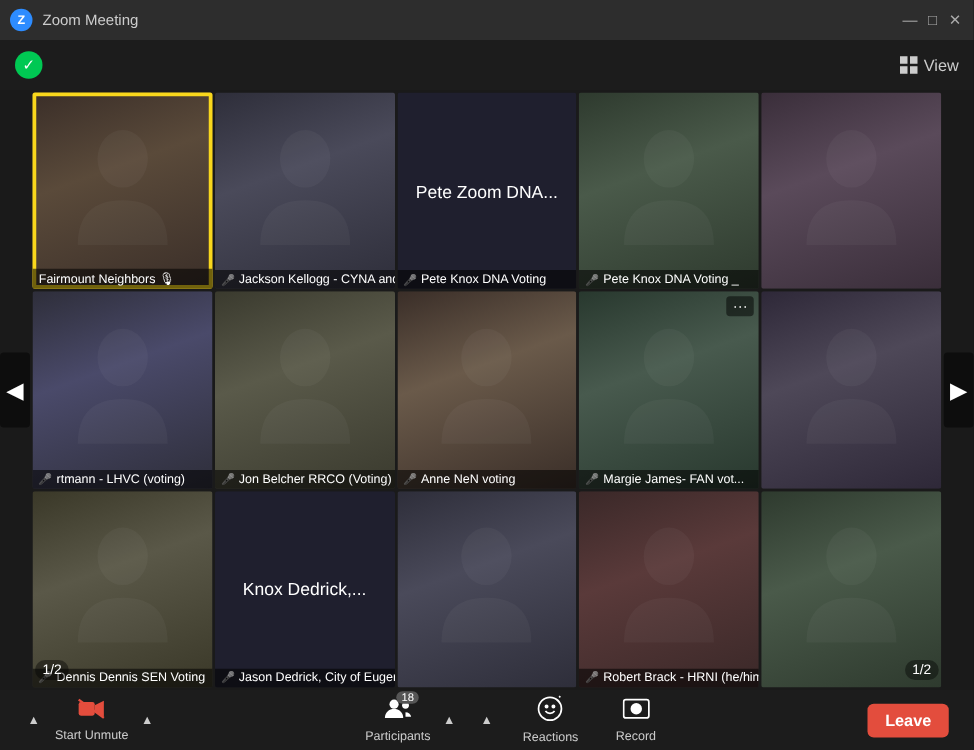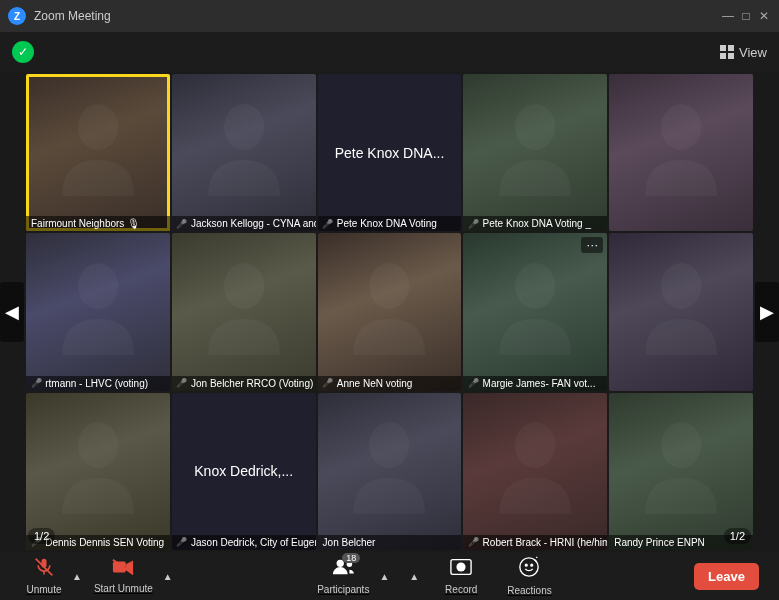--- a/index.html
+++ b/index.html
@@ -263,21 +263,20 @@
       display: flex;
       flex-direction: column;
       align-items: center;
       gap: 2px;
       cursor: pointer;
       background: none;
       border: none;
       padding: 4px 6px;
       border-radius: 4px;
       min-width: 48px;
-      text-decoration: underline;
     }
     .tool-btn .icon-area {
       color: white;
       font-size: 18px;
       position: relative;
     }
     .tool-btn .label {
       color: #ccc;
       font-size: 10px;
       white-space: nowrap;
@@ -373,21 +372,21 @@
       <ellipse cx="30" cy="22" rx="14" ry="16"></ellipse>
       <path d="M5 70 Q5 45 30 45 Q55 45 55 70 Z"></path>
     </svg>
         </div>
         <div class="cell-label">
           <span class="mic-icon" style="font-size: 9px; filter: grayscale(1) opacity(0.7);">🎤</span>
           <span>Jackson Kellogg - CYNA and NL...</span>
         </div>
       </div>
       <div class="video-cell">
-        <div class="name-only">Pete Knox DNA...</div>
+        <div class="name-only">Pete Zoom DNA...</div>
         <div class="cell-label">
           <span class="mic-icon" style="font-size: 9px; filter: grayscale(1) opacity(0.7);">🎤</span>
           <span>Pete Knox DNA Voting</span>
         </div>
       </div>
       <div class="video-cell">
         <div class="face-bg" style="background: linear-gradient(160deg, rgb(46, 58, 46) 0%, rgb(74, 90, 74) 40%, rgb(46, 58, 46) 100%);">
           <svg class="face-svg" viewBox="0 0 60 80" fill="rgba(255,255,255,0.12)">
       <ellipse cx="30" cy="22" rx="14" ry="16"></ellipse>
       <path d="M5 70 Q5 45 30 45 Q55 45 55 70 Z"></path>
@@ -482,68 +481,51 @@
           <span>Jason Dedrick, City of Eugene...</span>
         </div>
       </div>
       <div class="video-cell">
         <div class="face-bg" style="background: linear-gradient(160deg, rgb(46, 46, 58) 0%, rgb(74, 74, 90) 40%, rgb(46, 46, 58) 100%);">
           <svg class="face-svg" viewBox="0 0 60 80" fill="rgba(255,255,255,0.12)">
       <ellipse cx="30" cy="22" rx="14" ry="16"></ellipse>
       <path d="M5 70 Q5 45 30 45 Q55 45 55 70 Z"></path>
     </svg>
         </div>
-        <div class="cell-label">
-          <span>Jon Belcher</span>
-        </div>
       </div>
       <div class="video-cell">
         <div class="face-bg" style="background: linear-gradient(160deg, rgb(58, 40, 40) 0%, rgb(90, 58, 58) 40%, rgb(58, 40, 40) 100%);">
           <svg class="face-svg" viewBox="0 0 60 80" fill="rgba(255,255,255,0.12)">
       <ellipse cx="30" cy="22" rx="14" ry="16"></ellipse>
       <path d="M5 70 Q5 45 30 45 Q55 45 55 70 Z"></path>
     </svg>
         </div>
         <div class="cell-label">
           <span class="mic-icon" style="font-size: 9px; filter: grayscale(1) opacity(0.7);">🎤</span>
           <span>Robert Brack - HRNI (he/him)</span>
         </div>
       </div>
       <div class="video-cell">
         <div class="face-bg" style="background: linear-gradient(160deg, rgb(46, 58, 46) 0%, rgb(74, 90, 74) 40%, rgb(46, 58, 46) 100%);">
           <svg class="face-svg" viewBox="0 0 60 80" fill="rgba(255,255,255,0.12)">
       <ellipse cx="30" cy="22" rx="14" ry="16"></ellipse>
       <path d="M5 70 Q5 45 30 45 Q55 45 55 70 Z"></path>
     </svg>
-        </div>
-        <div class="cell-label">
-          <span>Randy Prince ENPN</span>
         </div>
       </div>
     </div>
 
   <div class="page-indicator-left">1/2</div>
   <div class="page-indicator-right">1/2</div>
 </div>
 
 <div class="toolbar">
   <div class="toolbar-left">
 
     <div style="display:flex;align-items:center;gap:2px;">
-      <button class="tool-btn">
-        <div class="icon-area">
-          <svg width="20" height="20" viewBox="0 0 24 24" fill="none" stroke="#e34d3d" stroke-width="2">
-            <rect x="9" y="2" width="6" height="11" rx="3" fill="#e34d3d" stroke="none"></rect>
-            <path d="M5 10a7 7 0 0 0 14 0" stroke="#e34d3d"></path>
-            <line x1="12" y1="17" x2="12" y2="21" stroke="#e34d3d"></line>
-            <line x1="2" y1="2" x2="22" y2="22" stroke="#e34d3d" stroke-width="2"></line>
-          </svg>
-        </div>
-        <span class="label">Unmute</span>
-      </button>
       <button class="caret-btn">▲</button>
     </div>
 
     <div style="display:flex;align-items:center;gap:2px;">
       <button class="tool-btn">
         <div class="icon-area">
           <svg width="22" height="18" viewBox="0 0 24 18" fill="none" stroke="#e34d3d" stroke-width="2">
             <rect x="1" y="3" width="14" height="12" rx="2" fill="#e34d3d" stroke="none"></rect>
             <polyline points="15,6 23,2 23,16 15,12" fill="#e34d3d" stroke="none"></polyline>
             <line x1="1" y1="1" x2="23" y2="17" stroke="#e34d3d" stroke-width="2"></line>
@@ -573,39 +555,39 @@
       <button class="caret-btn">▲</button>
     </div>
 
 
     <div style="display:flex;align-items:center;gap:2px;">
       <button class="caret-btn">▲</button>
     </div>
 
     <button class="tool-btn">
       <div class="icon-area">
-        <svg width="22" height="20" viewBox="0 0 24 20" fill="white">
-          <circle cx="12" cy="10" r="5" fill="white"></circle>
-          <rect x="1" y="2" width="22" height="16" rx="2" fill="none" stroke="white" stroke-width="1.5"></rect>
-        </svg>
-      </div>
-      <span class="label">Record</span>
-    </button>
-
-    <button class="tool-btn">
-      <div class="icon-area">
         <svg width="22" height="22" viewBox="0 0 24 24" fill="none" stroke="white" stroke-width="1.5">
           <circle cx="12" cy="12" r="10"></circle>
           <path d="M8 14s1.5 2 4 2 4-2 4-2"></path>
           <circle cx="9" cy="10" r="1" fill="white"></circle>
           <circle cx="15" cy="10" r="1" fill="white"></circle>
           <path d="M18 4l2 2" stroke="white"></path>
           <path d="M20 2l1-1" stroke="white"></path>
         </svg>
       </div>
       <span class="label">Reactions</span>
     </button>
+
+    <button class="tool-btn">
+      <div class="icon-area">
+        <svg width="22" height="20" viewBox="0 0 24 20" fill="white">
+          <circle cx="12" cy="10" r="5" fill="white"></circle>
+          <rect x="1" y="2" width="22" height="16" rx="2" fill="none" stroke="white" stroke-width="1.5"></rect>
+        </svg>
+      </div>
+      <span class="label">Record</span>
+    </button>
   </div>
 
   <div class="toolbar-right">
     <button class="leave-btn">Leave</button>
   </div>
 </div>
 
 </body></html>

